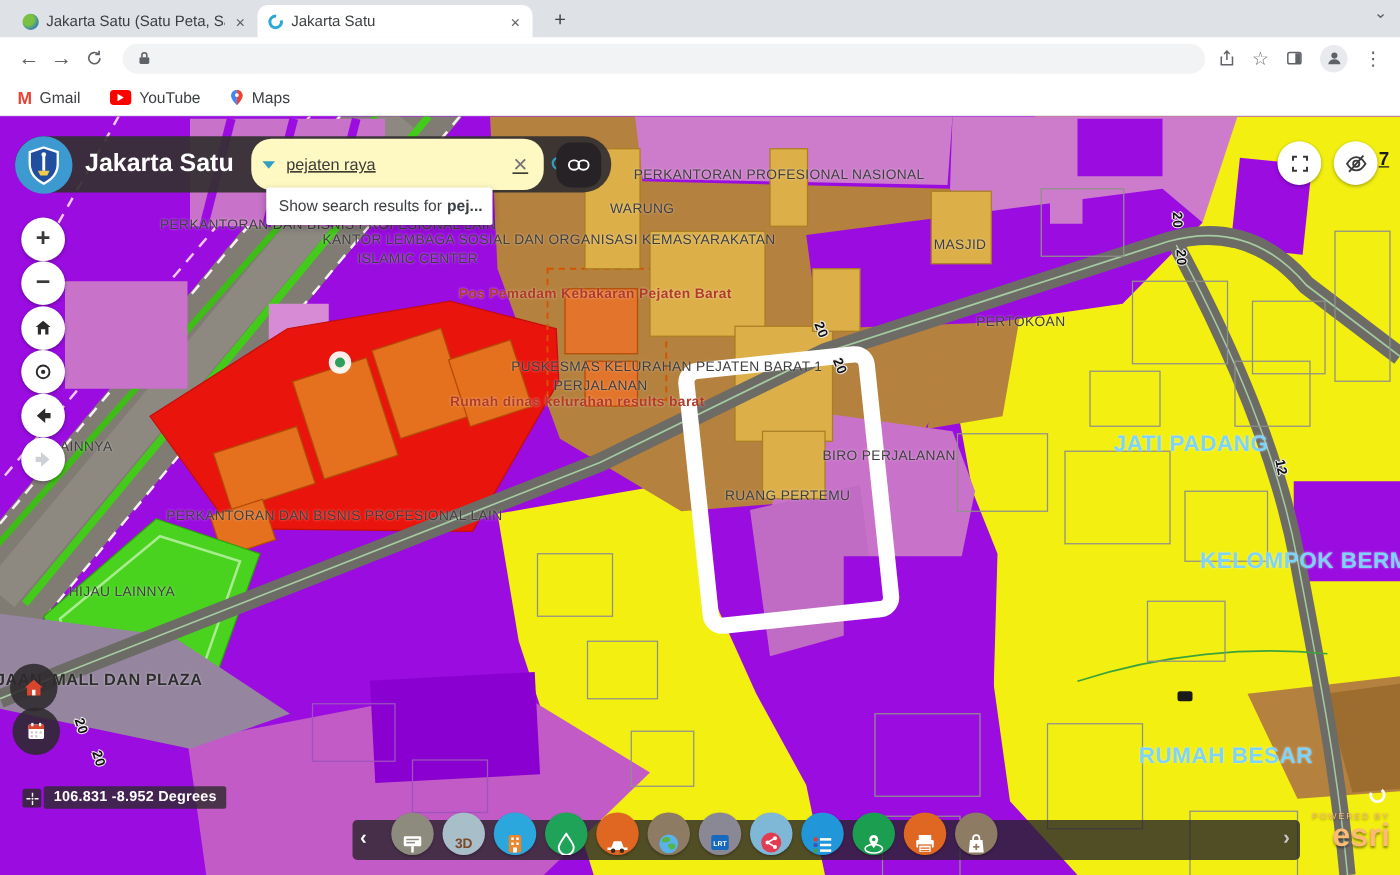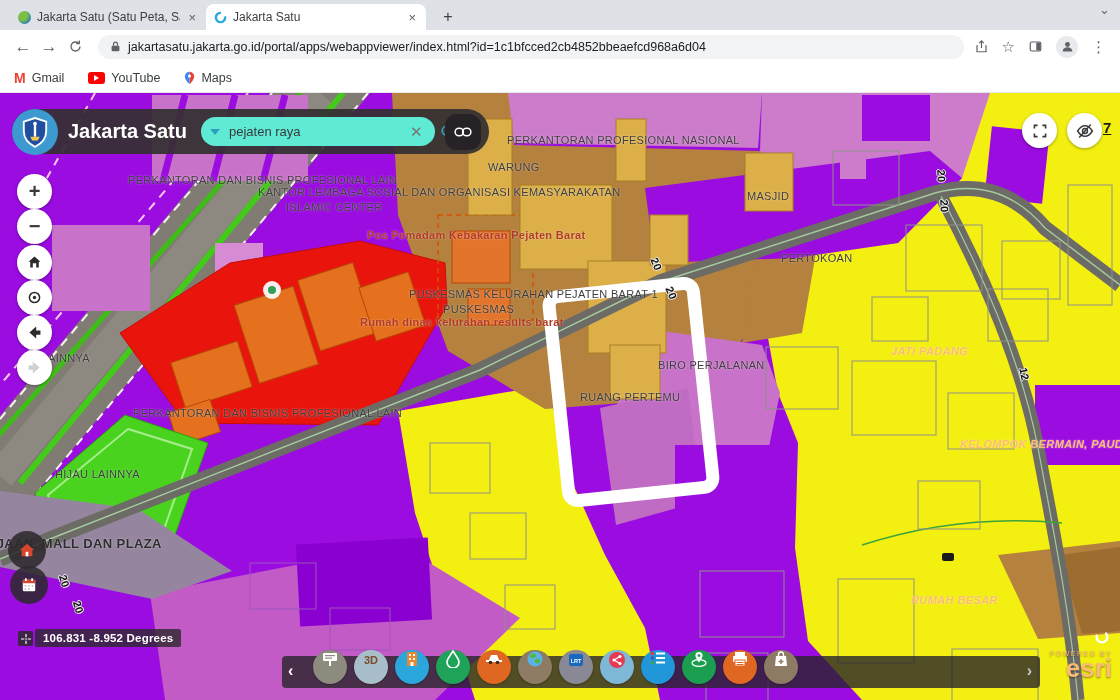--- a/index.html
+++ b/index.html
@@ -25,31 +25,31 @@
   .bm { display:flex; align-items:center; gap:6px; font-size:12.5px; color:#3C4043; }
   .gmail-m { color:#EA4335; font-weight:bold; font-size:14px; }
   .yt { width:17px; height:12px; background:#FF0000; border-radius:3px; display:flex; align-items:center; justify-content:center; }
   .yt i { display:block; width:0; height:0; border-left:5px solid #fff; border-top:3px solid transparent; border-bottom:3px solid transparent; }
 
   
   .map { position:absolute; left:0; top:93px; width:1120px; height:607px; background:#9A0CE0; overflow:hidden; }
   .map svg.zones { position:absolute; left:0; top:0; }
   .map-label { position:absolute; white-space:nowrap; font-size:11px; color:#3E3E3E; letter-spacing:.3px; text-shadow:0 0 2px rgba(255,255,255,.55); z-index:3; }
   .map-label.poi { color:#B23A28; font-weight:700; }
-  .map-label.zone-bold { font-size:11px; color:#fdba74; font-weight:700; letter-spacing:.4px;font-style:italic; }
+  .map-label.zone-bold { font-size:18px; color:#7dd3fc; font-weight:700; letter-spacing:.4px; }
   .map-label.zone-big { font-size:13px; color:#2E2E2E; font-weight:700; letter-spacing:.4px; }
   .map-label.road { font-size:11px; font-weight:700; color:#111; text-shadow:-1px 0 0 #eee,1px 0 0 #eee,0 1px 0 #eee,0 -1px 0 #eee; }
   .map-label.under { z-index:1; }
   .highlight-rect { position:absolute; left:552px; top:190px; width:158px; height:218px; border:13px solid #fff; border-radius:16px; transform:rotate(-6deg); z-index:2; }
 
   
   .app-header { position:absolute; left:12px; top:16px; height:45px; display:flex; align-items:center; background:rgba(52,47,50,.93); border-radius:24px; padding-right:8px; z-index:10; }
   .logo { width:46px; height:46px; border-radius:50%; background:#3D9AD1; display:flex; align-items:center; justify-content:center; flex:none; }
   .app-title { color:#fff; font-size:20px; font-weight:700; margin:0 14px 0 10px; white-space:nowrap; }
-  .searchpill { width:234px; height:29px; background:#5eead4; border-radius:16px; display:flex; align-items:center; padding:0 9px; }
+  .searchpill { width:234px; height:41px; background:#fef9c3; border-radius:16px; display:flex; align-items:center; padding:0 9px;text-decoration:underline; }
   .caret { width:0; height:0; border-left:5px solid transparent; border-right:5px solid transparent; border-top:6px solid #2E9FBF; margin-right:9px; }
   .searchval { flex:1; font-size:13px; color:#3a3a3a; border:0; outline:0; background:transparent; font-family:"Liberation Sans",sans-serif; }
   .clearx { color:#757575; font-size:15px; padding:0 5px; }
   .vdiv { width:1px; height:17px; background:#DADADA; margin:0 4px; }
   .linkbtn { width:36px; height:36px; border-radius:12px; background:#262226; margin-left:10px; display:flex; align-items:center; justify-content:center; }
   .suggestion { position:absolute; left:213px; top:57px; width:181px; height:30px; background:#fff; border-radius:2px; box-shadow:0 2px 6px rgba(0,0,0,.3); display:flex; align-items:center; padding:0 10px; font-size:12.5px; color:#3C4043; z-index:11; white-space:nowrap; }
   .suggestion b { margin-left:4px; }
 
   
   .ctl { position:absolute; width:35px; height:35px; border-radius:50%; background:#fff; box-shadow:0 1px 3px rgba(0,0,0,.35); display:flex; align-items:center; justify-content:center; z-index:10; font-size:20px; font-weight:700; color:#3a3a3a; }
@@ -57,21 +57,21 @@
   .layer-count { position:absolute; left:1103px; top:26px; z-index:10; font-size:15px; font-weight:700; color:#1a1a1a; text-decoration:underline; }
 
   
   .coordbox { position:absolute; left:18px; top:538px; width:15px; height:15px; background:rgba(45,41,45,.85); border-radius:2px; display:flex; align-items:center; justify-content:center; z-index:10; }
   .coordbar { position:absolute; left:35px; top:536px; height:18px; background:rgba(45,41,45,.8); border-radius:2px; display:flex; align-items:center; padding:0 8px; color:#fff; font-size:11.5px; font-weight:700; letter-spacing:.2px; z-index:10; }
 
   
   .toolbar { position:absolute; left:282px; top:563px; width:758px; height:32px; background:rgba(40,36,42,.8); border-radius:4px; z-index:10; }
   .tb-prev { position:absolute; left:6px; top:6px; color:#fff; font-size:16px; font-weight:700; }
   .tb-next { position:absolute; right:8px; top:6px; color:#C8C8CC; font-size:16px; font-weight:700; }
-  .tool { position:absolute; top:-6px; width:34px; height:34px; border-radius:50%; display:flex; align-items:flex-start; justify-content:center; box-shadow:0 1px 2px rgba(0,0,0,.3); }
+  .tool { position:absolute; top:-6px; width:34px; height:34px; border-radius:50%; display:flex; align-items:flex-end; justify-content:center; box-shadow:0 1px 2px rgba(0,0,0,.3); }
 
   
   .esri { position:absolute; right:8px; bottom:21px; z-index:9; text-align:right; color:#fdba74; text-shadow:0 1px 2px rgba(0,0,0,.45); }
   .esri .pb { font-size:7px; letter-spacing:1.5px; margin-top:1px; }
   .esri .brand { font-size:26px; font-weight:700; line-height:22px; }
 </style>
 </head>
 <body>
 
 <div class="tabstrip">
@@ -102,21 +102,20 @@
         <path d="M15 2 V6 H11"></path>
       </svg>
   </div>
   <div class="urlpill">
     <span style="display:flex;">
       <svg width="11" height="13" viewBox="0 0 14 16">
           <rect x="2" y="7" width="10" height="7" rx="1.5" fill="#5F6368"></rect>
           <path d="M4.5 7 V5 a2.5 2.5 0 0 1 5 0 V7" fill="none" stroke="#5F6368" stroke-width="1.6"></path>
         </svg>
     </span>
-    <span class="urltext">jakartasatu.jakarta.go.id/portal/apps/webappviewer/index.html?id=1c1bfcced2cb4852bbeaefcd968a6d04</span>
   </div>
   <div class="navright">
     <span style="display:flex;">
       <svg width="15" height="15" viewBox="0 0 20 20" fill="none" stroke="#5F6368" stroke-width="1.6">
           <path d="M10 12 V3 M7 5.5 L10 2.5 L13 5.5"></path>
           <path d="M5 9 H4 V17 H16 V9 H15"></path>
         </svg>
     </span>
     <span style="color:#5F6368; font-size:15px;">☆</span>
     <span style="display:flex;">
@@ -266,21 +265,21 @@
 
   <div>
       <div class="map-label zone" style="left: 507px; top: 41px;">PERKANTORAN PROFESIONAL NASIONAL</div>
       <div class="map-label zone" style="left: 488px; top: 68px;">WARUNG</div>
       <div class="map-label zone" style="left: 258px; top: 93px;">KANTOR LEMBAGA SOSIAL DAN ORGANISASI KEMASYARAKATAN</div>
       <div class="map-label zone" style="left: 286px; top: 108px;">ISLAMIC CENTER</div>
       <div class="map-label zone" style="left: 747px; top: 97px;">MASJID</div>
       <div class="map-label zone" style="left: 128px; top: 81px;">PERKANTORAN DAN BISNIS PROFESIONAL LAIN</div>
       <div class="map-label poi" style="left: 367px; top: 136px;">Pos Pemadam Kebakaran Pejaten Barat</div>
       <div class="map-label zone" style="left: 370px; top: 195px; padding-left: 39px;">PUSKESMAS KELURAHAN PEJATEN BARAT 1</div>
-      <div class="map-label zone" style="left: 443px; top: 210px;">PUSKESMAS</div>
+      <div class="map-label zone" style="left: 443px; top: 210px;">PERJALANAN</div>
       <div class="map-label poi" style="left: 360px; top: 223px;">Rumah dinas kelurahan results barat</div>
       <div class="map-label zone" style="left: 753px; top: 159px; padding-left: 28px;">PERTOKOAN</div>
       <div class="map-label zone" style="left: 658px; top: 266px;">BIRO PERJALANAN</div>
       <div class="map-label zone under" style="left: 580px; top: 298px;">RUANG PERTEMU</div>
       <div class="map-label zone-bold" style="left: 891px; top: 252px;">JATI PADANG</div>
       <div class="map-label zone-bold" style="left: 960px; top: 345px;">KELOMPOK BERMAIN, PAUD,</div>
       <div class="map-label zone-bold" style="left: 911px; top: 501px;">RUMAH BESAR</div>
       <div class="map-label zone" style="left: 55px; top: 375px;">HIJAU LAINNYA</div>
       <div class="map-label zone" style="left: 30px; top: 259px;">U LAINNYA</div>
       <div class="map-label zone-big" style="left: -78px; top: 443px;">PERBELANJAAN, MALL DAN PLAZA</div>
@@ -319,20 +318,24 @@
     <div class="linkbtn">
       <span style="display:flex;">
         <svg width="18" height="12" viewBox="0 0 24 14" fill="none" stroke="#fff" stroke-width="2">
             <rect x="1.5" y="2" width="11" height="10" rx="5"></rect>
             <rect x="11.5" y="2" width="11" height="10" rx="5"></rect>
           </svg>
       </span>
     </div>
   </div>
 
+  <div class="suggestion">
+    <span>Show search results for</span>
+    <b>pej...</b>
+  </div>
 
   <div class="ctl" style="left:17px; top:81px;">+</div>
   <div class="ctl" style="left:17px; top:116px;">−</div>
   <div class="ctl" style="left:17px; top:152px;">
     <span style="display:flex;">
         <svg width="17" height="17" viewBox="0 0 20 20">
           <path d="M10 3 L17 9 H15 V16 H12 V11 H8 V16 H5 V9 H3 Z" fill="#2b2b2b"></path>
         </svg>
       </span>
   </div>

